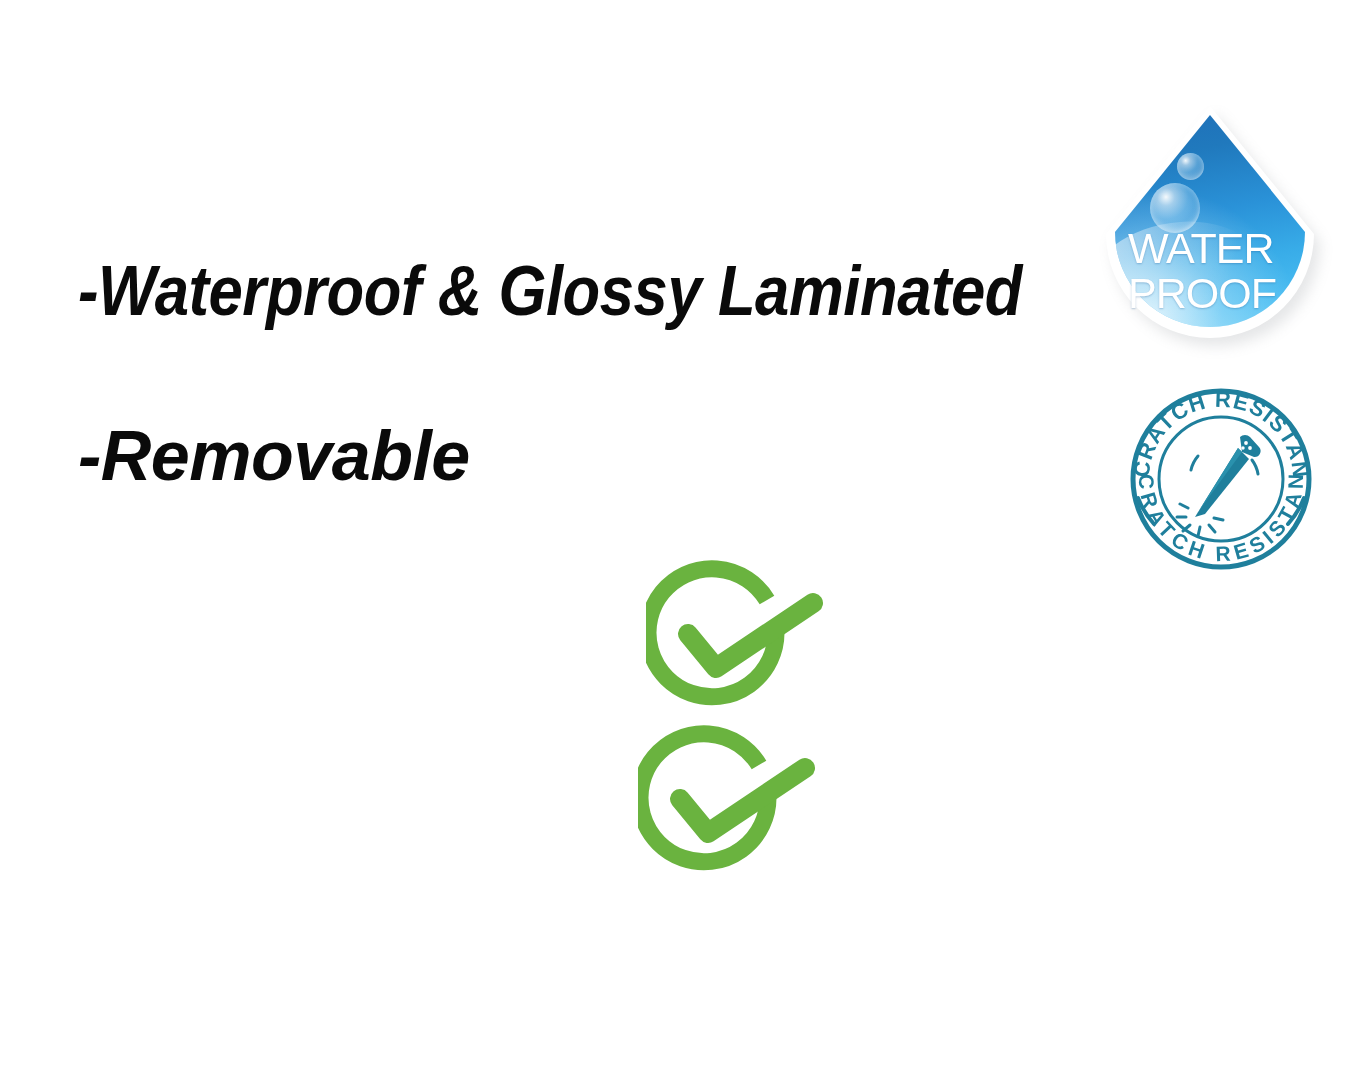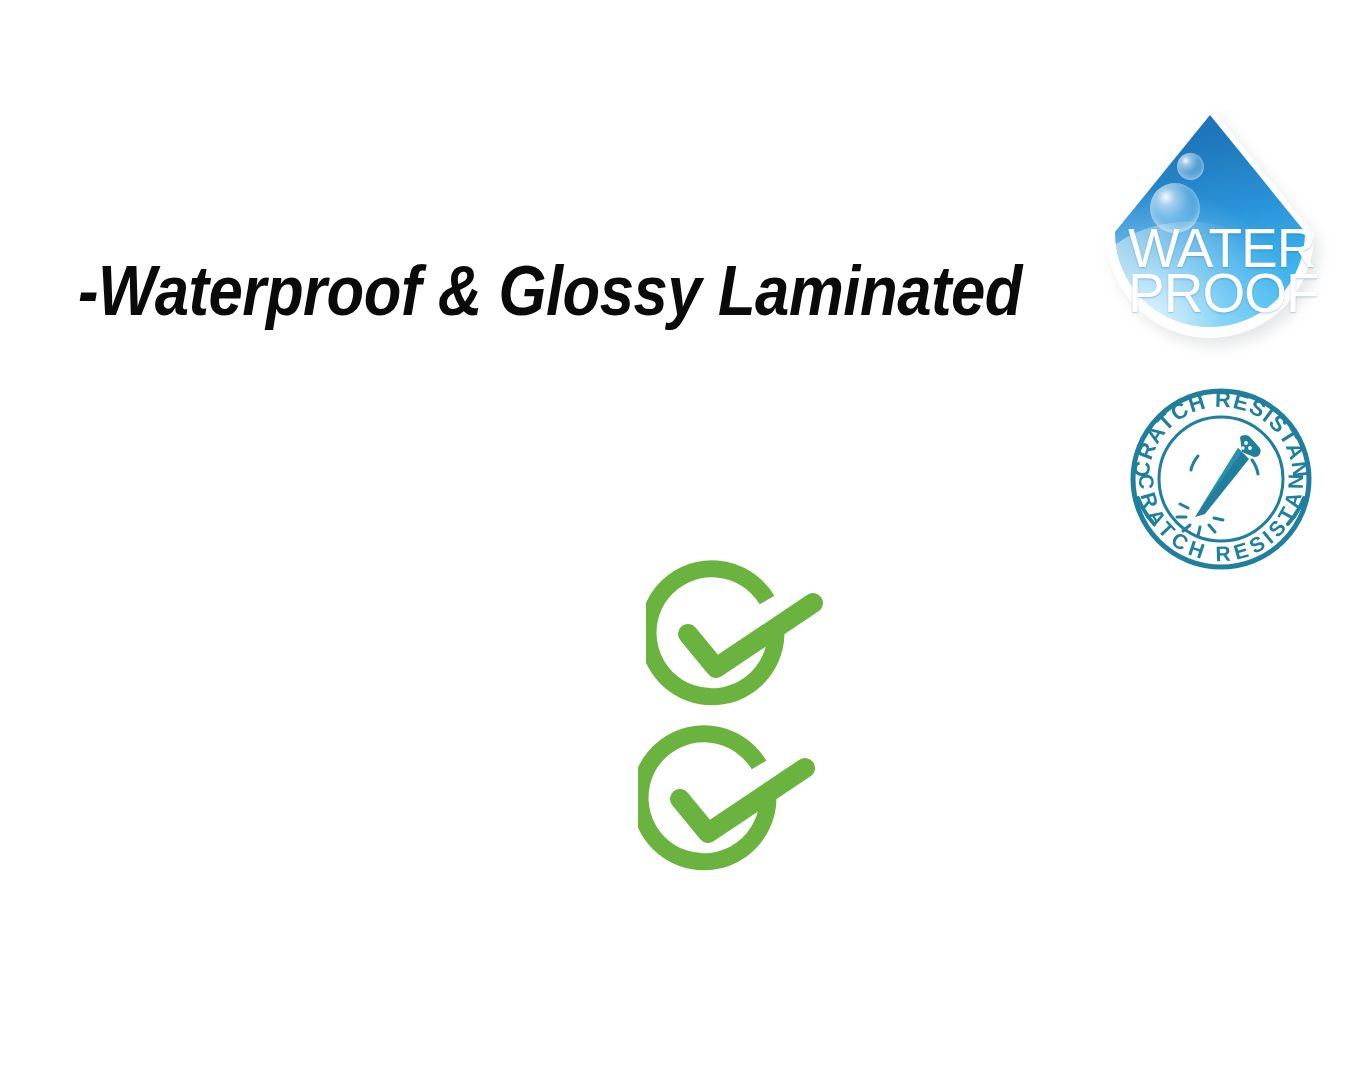--- a/index.html
+++ b/index.html
@@ -122,21 +122,21 @@
     height: 50px;
   }
   .drop-label {
     position: absolute;
     left: 22px;
     top: 120px;
     width: 175px;
     color: #ffffff;
     font-family: "Liberation Sans", sans-serif;
     font-weight: normal;
-    font-size: 55px;
+    font-size: 43px;
     line-height: 45px;
     letter-spacing: -1px;
     text-shadow: 0 1px 2px rgba(20,80,140,0.30);
     z-index: 3;
   }
   .drop-label span { display: block; }
 
   
   .scratch-badge {
     position: absolute;
@@ -161,20 +161,23 @@
 <body>
 
 <div class="feature-list">
 
   <div class="feature-row">
     <div class="feature-text condensed">-Waterproof &amp; Glossy Laminated</div>
   </div>
 
 
 
+  <div class="feature-row">
+    <div class="feature-text">-Removable</div>
+  </div>
 
 </div>
 
 <div class="waterproof-badge">
   <div class="drop-shadow-layer">
     <div class="drop-shape"></div>
   </div>
   <div class="drop-outline">
     <div class="drop-shape"></div>
   </div>

